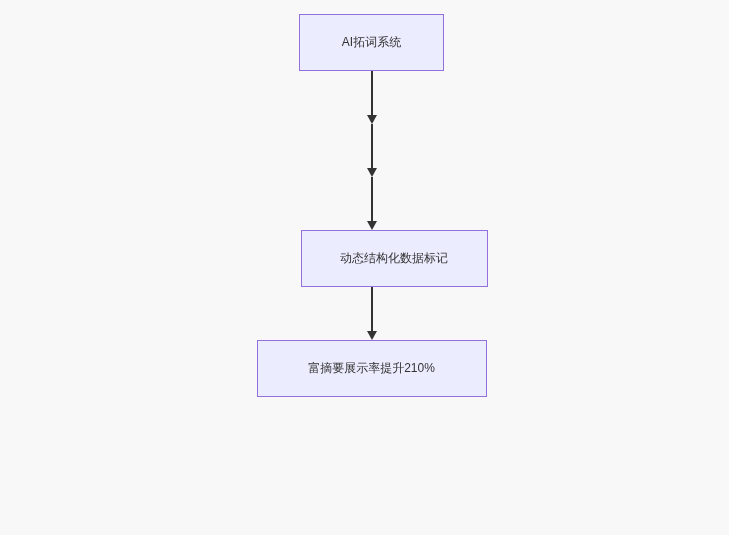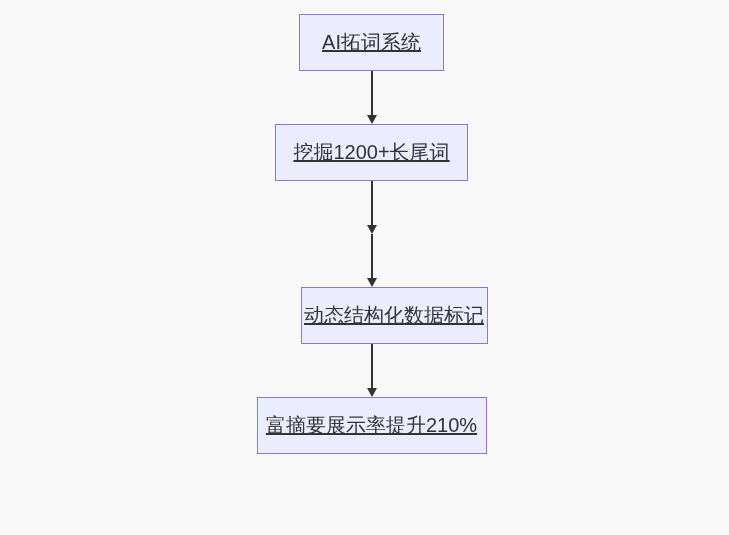--- a/index.html
+++ b/index.html
@@ -27,24 +27,23 @@
   }
   .node {
     box-sizing: border-box;
     height: 57px;
     background: var(--node-fill, #ECECFF);
     border: 1px solid var(--node-border, #9370DB);
     display: flex;
     align-items: center;
     justify-content: center;
     color: var(--text, #333333);
-    font-size: 20px;
+    font-size: 12px;
     white-space: nowrap;
     text-align: center;
-    text-decoration: underline;
   }
   .n0 { width: 145px; }
   .n1 { width: 193px; }
   .n2 { width: 222px; }
   .n3 { width: 187px; margin-left: 45px; }
   .n4 { width: 230px; }
   .arrow {
     height: 53px;
     display: flex;
     flex-direction: column;
@@ -71,23 +70,20 @@
 
     <div class="node n0">
       <span>AI拓词系统</span>
     </div>
 
     <div class="arrow">
       <div class="shaft"></div>
       <div class="head"></div>
     </div>
 
-    <div class="node n1">
-      <span>挖掘1200+长尾词</span>
-    </div>
 
     <div class="arrow">
       <div class="shaft"></div>
       <div class="head"></div>
     </div>
 
 
     <div class="arrow">
       <div class="shaft"></div>
       <div class="head"></div>

